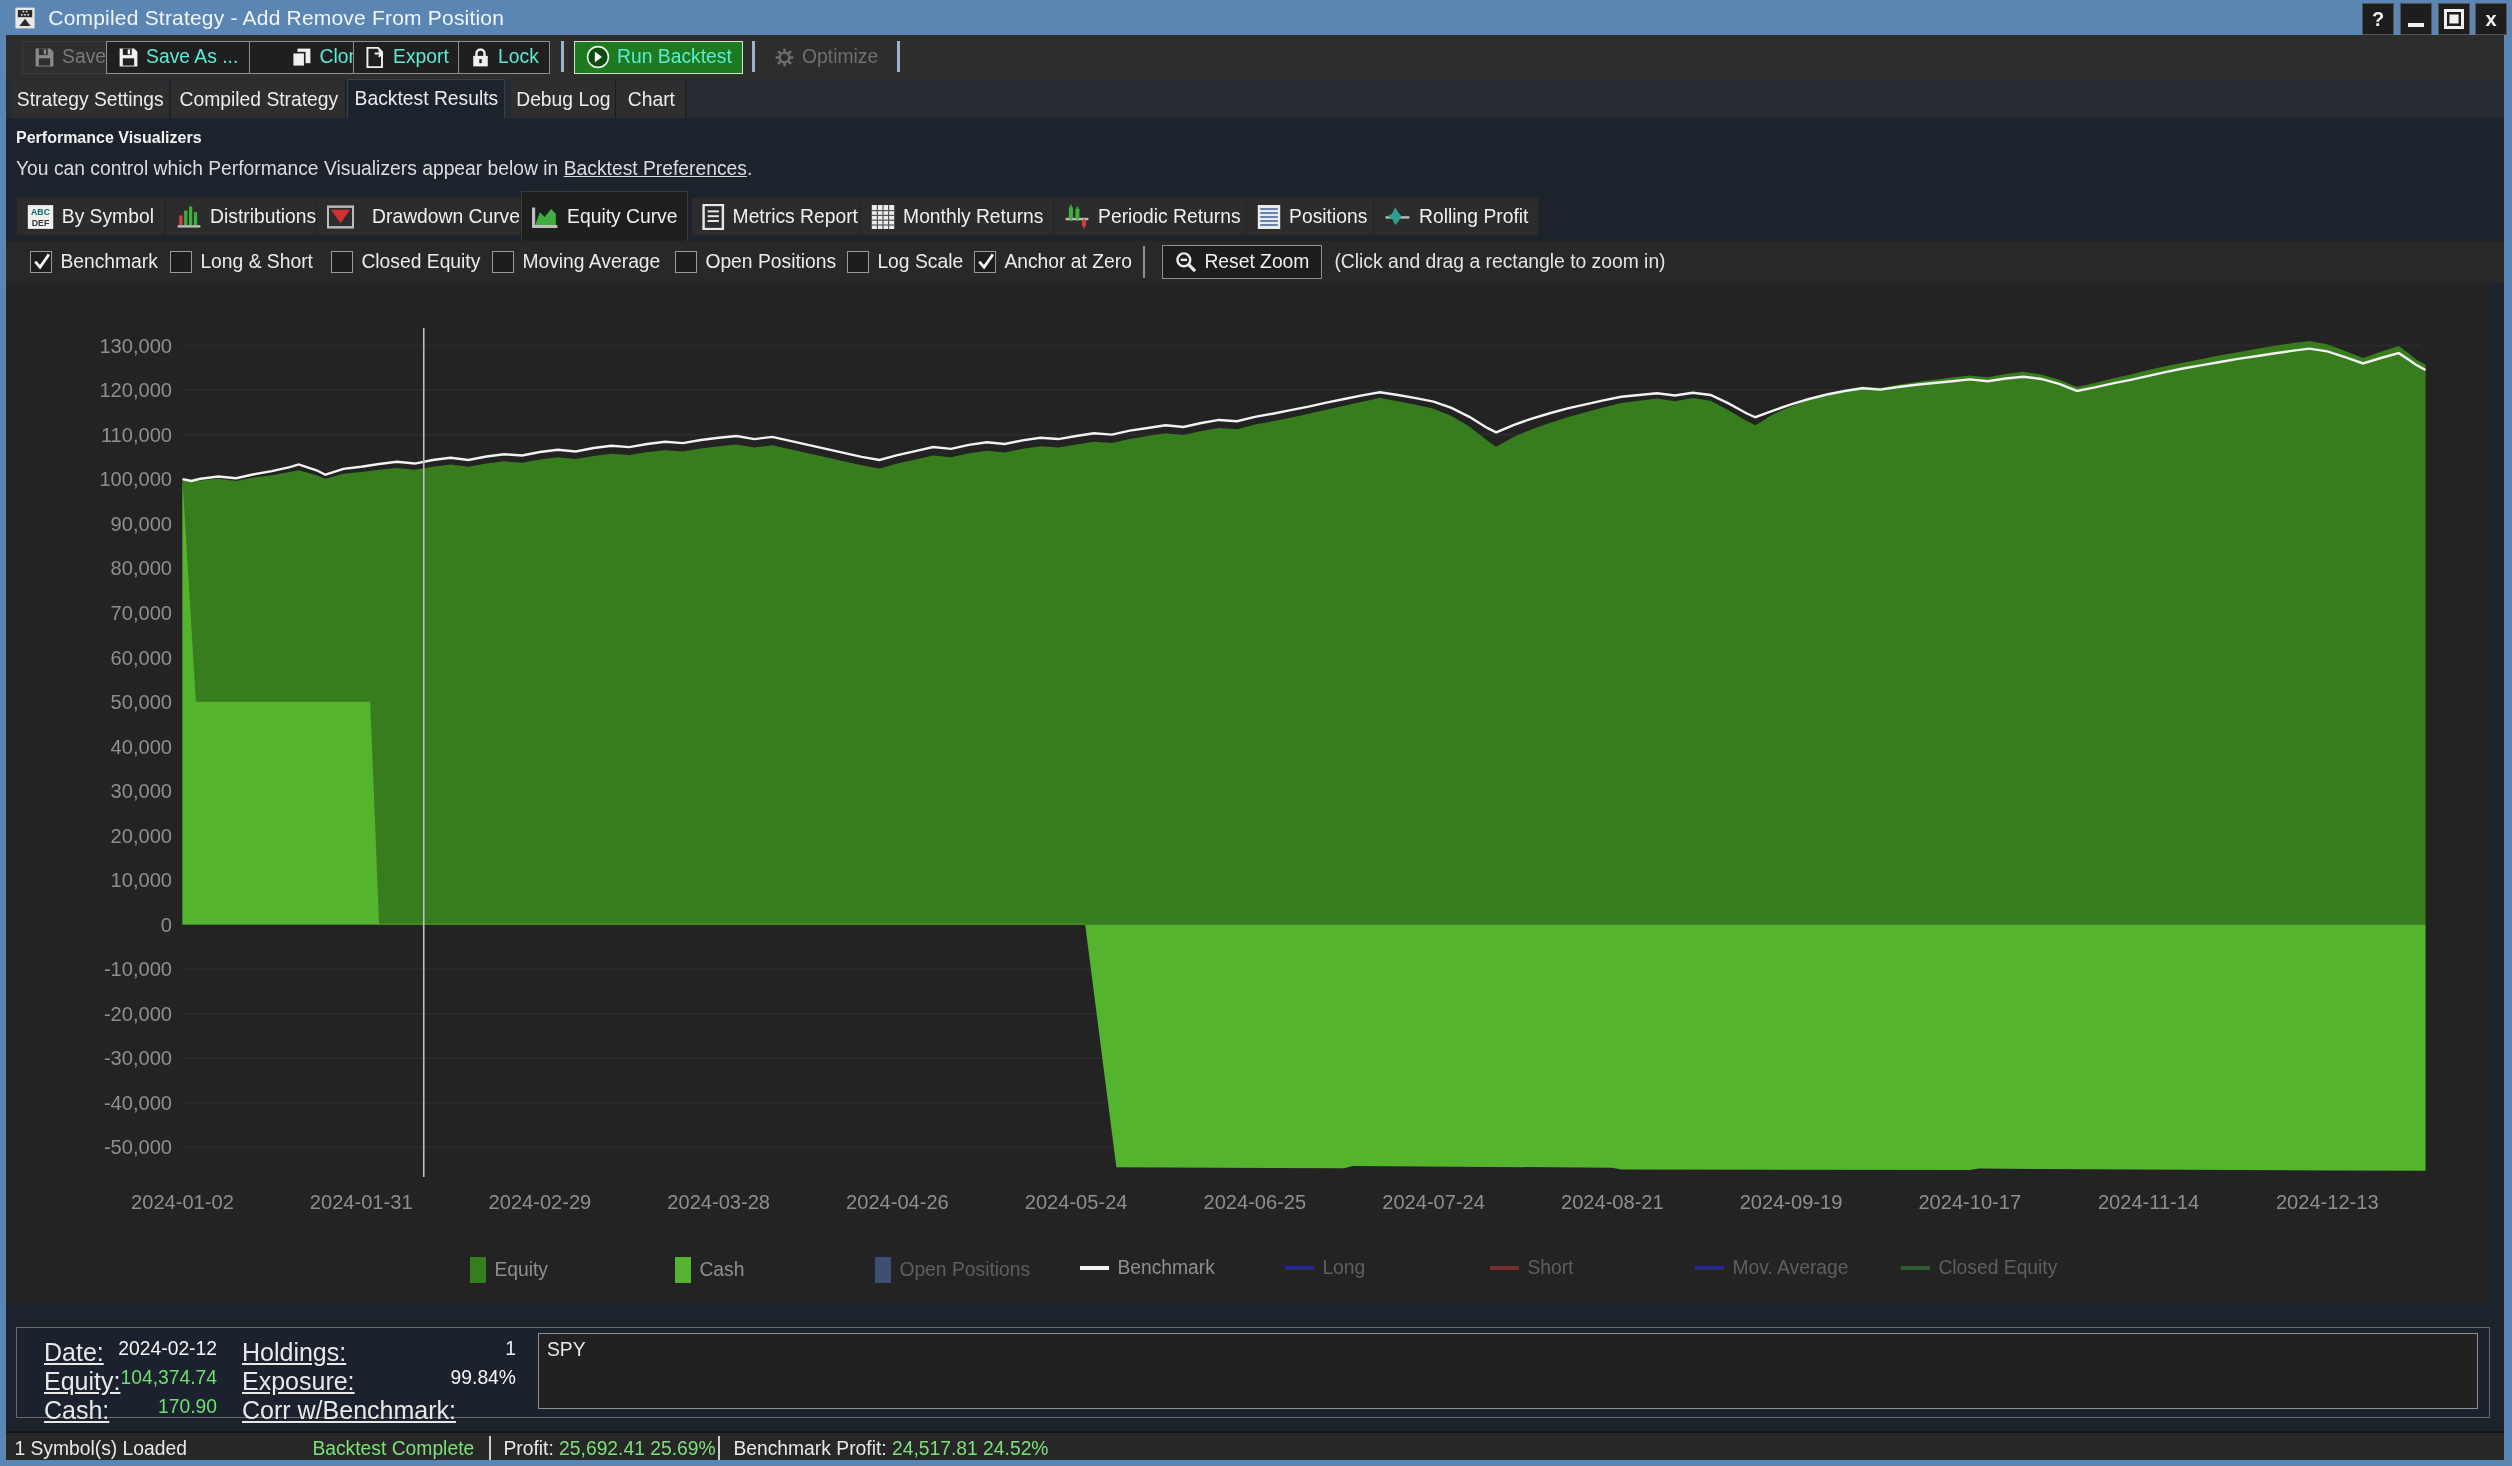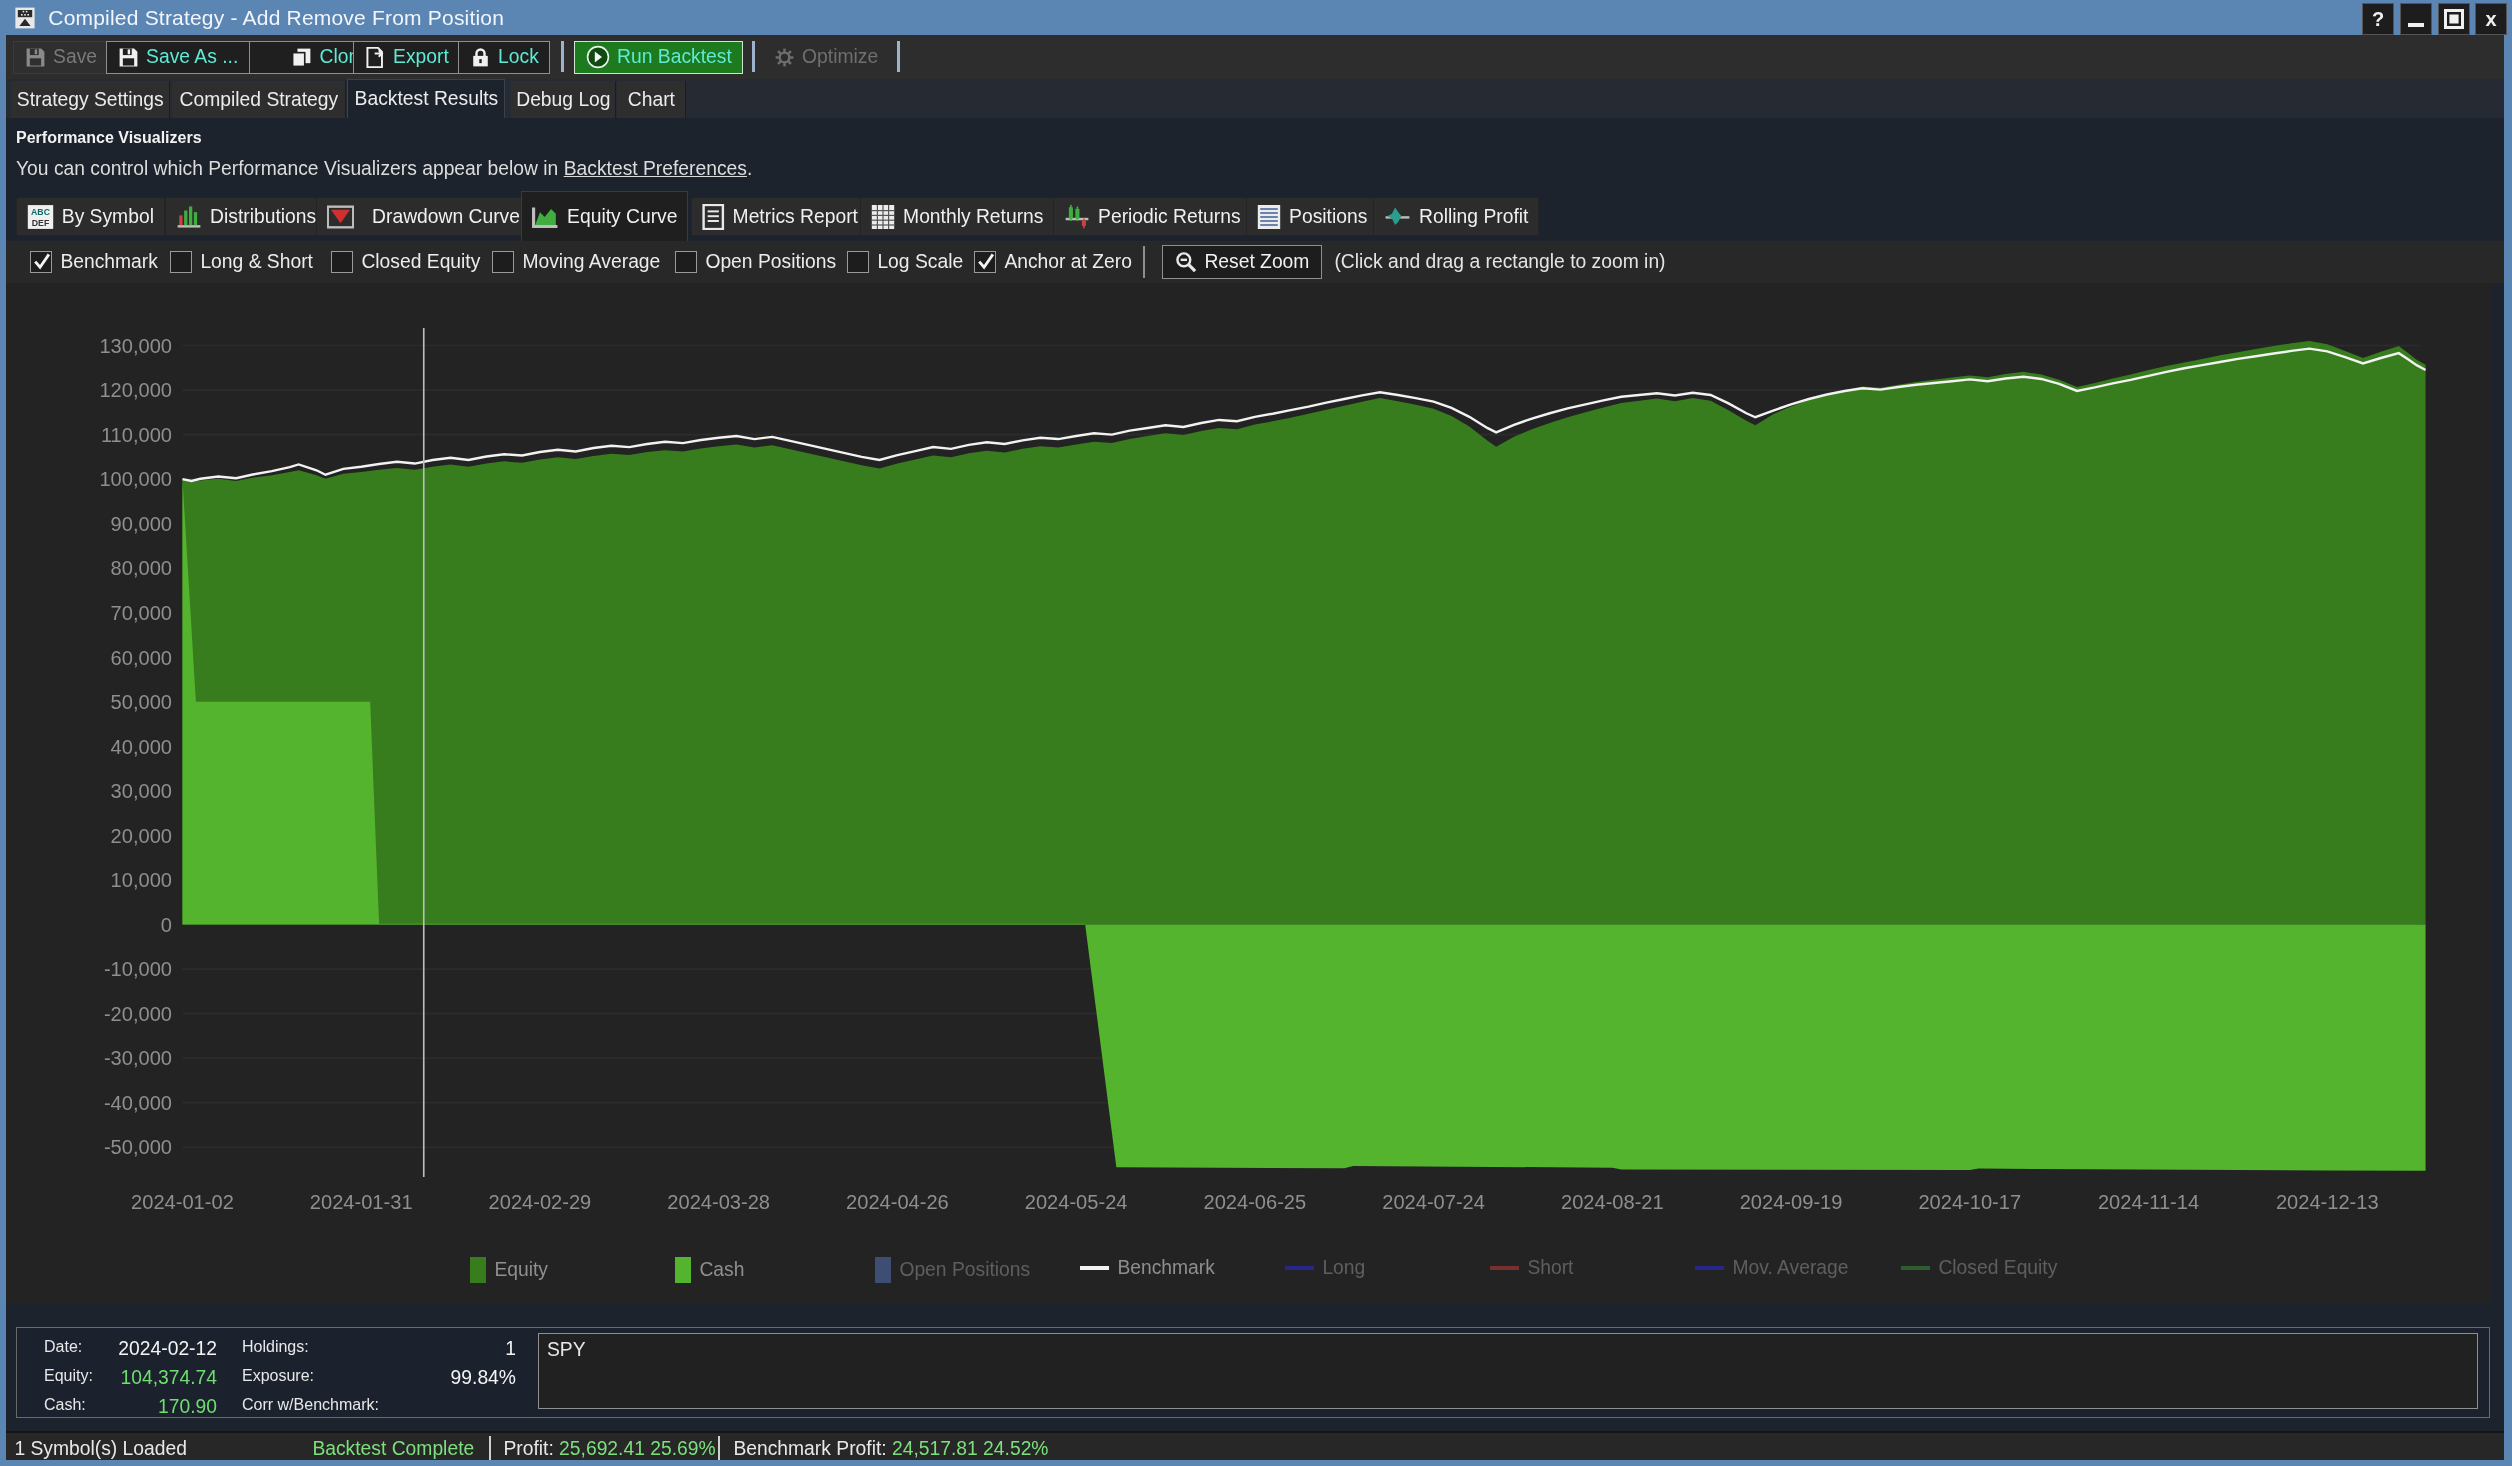--- a/index.html
+++ b/index.html
@@ -53,21 +53,21 @@
   
   .chart-region{position:absolute;left:6.4px;top:283px;width:2485px;height:1021px;background:#232323;text-align:center;}
   .legend{position:absolute;left:6.4px;top:1257px;width:2485px;height:32px;}
   .legend-item{position:absolute;top:0;display:flex;align-items:center;gap:8px;color:#8f8f8f;font-size:19.3px;}
   .legend-item .swatch{display:inline-block;}
   .swatch.box{width:16px;height:26px;}
   .swatch.line{width:29px;height:3.2px;}
   .legend-item.dim{opacity:.55;}
   
   .info-panel{position:absolute;left:16px;top:1327px;width:2474px;height:91px;background:#1b222d;border:1.6px solid #6a6a6a;box-sizing:border-box;}
-  .ip-label{position:absolute;color:#e8e8e8;font-size:16px;}
+  .ip-label{position:absolute;color:#e8e8e8;font-size:25px;text-decoration:underline;}
   .ip-val{position:absolute;color:#f4f4f4;font-size:19.3px;text-align:right;}
   .ip-val.green{color:#6ede6e;}
   .symbol-box{position:absolute;left:521px;top:4.8px;width:1940px;height:76px;background:#212121;border:1.6px solid #8f8f8f;
               box-sizing:border-box;color:#e8e8e8;font-size:19.3px;padding:4.8px 8px;}
   
   .statusbar{position:absolute;left:6.4px;top:1431px;right:8px;height:30px;background:#272727;border-top:2.4px solid #141414;box-sizing:content-box;}
   .sb-item{position:absolute;top:4.8px;font-size:19.3px;color:#e8e8e8;white-space:nowrap;}
   .sb-green{color:#7ce07c;}
   .sb-sep{position:absolute;top:3.2px;width:1.6px;height:24px;background:#cfcfcf;}
   text{font-family:"Liberation Sans",sans-serif;}
@@ -95,21 +95,21 @@
     <span style="display:block;width:16px;height:4px;background:#f0f0f0;margin-top:11.3px;"></span>
   </div>
 <div class="winbtn" style="left:2438px;">
     <span style="display:block;width:13.7px;height:13.7px;border:3.2px solid #f0f0f0;background:#f0f0f0;box-shadow:inset 0 0 0 2.4px #1d1d1d;"></span>
   </div>
 <div class="winbtn" style="left:2475px;">
     <span>x</span>
   </div>
 
 <div class="toolbar">
-  <div class="tbtn disabled" style="left:7px;">
+  <div class="tbtn disabled" style="left:16px;">
     <svg width="21" height="21" viewBox="0 0 26 26">
       <path d="M2 2 H20 L24 6 V24 H2 Z" fill="#8a8a8a"></path>
         <rect x="6" y="2" width="11" height="8" fill="#2f2f2f"></rect>
         <rect x="12" y="3" width="3" height="6" fill="#8a8a8a"></rect>
         <rect x="6" y="14" width="14" height="9" fill="#2f2f2f"></rect>
     </svg>
     <span>Save</span>
   </div>
   <div class="tbtn" style="left:100px;">
     <svg width="21" height="21" viewBox="0 0 26 26">

